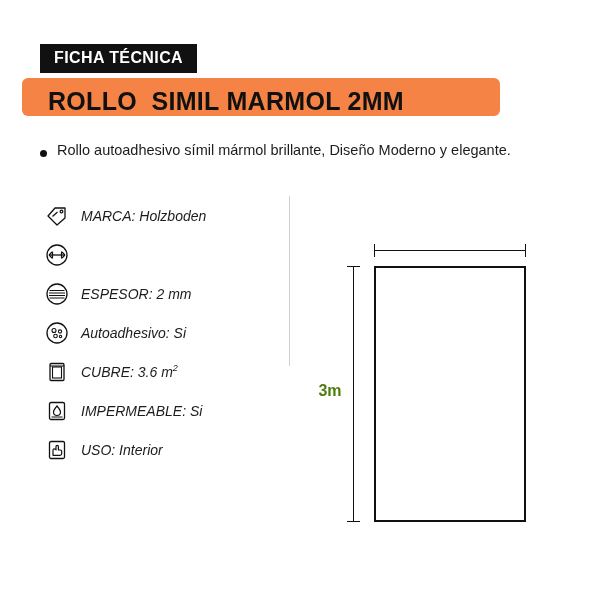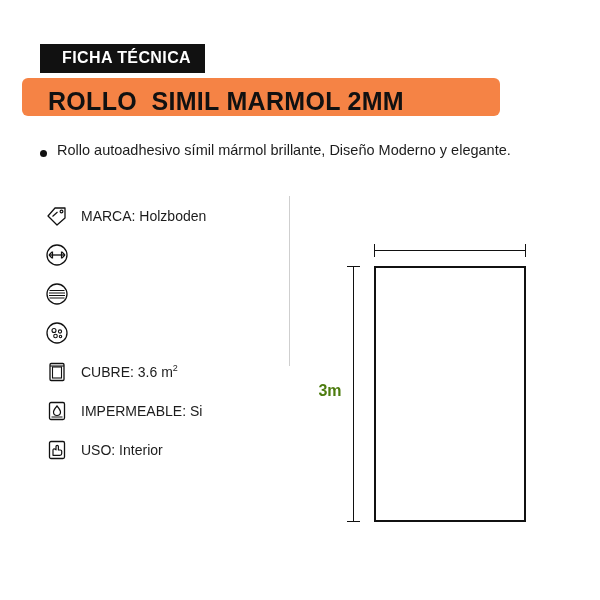--- a/index.html
+++ b/index.html
@@ -22,21 +22,21 @@
     left: 40px;
     top: 44px;
   }
   .header-tag {
     display: inline-block;
     background: #111111;
     color: #ffffff;
     font-size: 16px;
     font-weight: bold;
     letter-spacing: 0.4px;
-    padding: 6px 14px 7px 22px;
+    padding: 6px 14px 7px 14px;
     line-height: 1;
   }
 
   .title-bar {
     position: absolute;
     left: 22px;
     top: 78px;
     width: 478px;
     height: 38px;
     background: #f58345;
@@ -77,20 +77,21 @@
     line-height: 20px;
     color: #1c1c1c;
   }
 
   
   .spec-list {
     position: absolute;
     left: 44px;
     top: 196px;
     width: 240px;
+    font-style: italic;
   }
   .spec-item {
     display: flex;
     align-items: center;
     height: 39px;
   }
   .spec-icon {
     width: 26px;
     height: 26px;
     flex: 0 0 auto;
@@ -248,33 +249,35 @@
     </span>
   </div>
 
   <div class="spec-item">
     <span class="spec-icon">
       <svg width="26" height="26" viewBox="0 0 26 26">
         <circle cx="13" cy="13" r="10" fill="none" stroke="#111" stroke-width="1.3"></circle>
         <path d="M5.5 9.5 H20.5 M5 12 H21 M5 14.5 H21 M5.5 17 H20.5" stroke="#111" stroke-width="1.2"></path>
       </svg>
     </span>
+    <span class="spec-label">ESPESOR: 2 mm</span>
   </div>
 
 
   <div class="spec-item">
     <span class="spec-icon">
       <svg width="26" height="26" viewBox="0 0 26 26">
         <circle cx="13" cy="13" r="10" fill="none" stroke="#111" stroke-width="1.3"></circle>
         <circle cx="10" cy="10.5" r="2" fill="none" stroke="#111" stroke-width="1.1"></circle>
         <circle cx="16" cy="11.5" r="1.6" fill="none" stroke="#111" stroke-width="1.1"></circle>
         <circle cx="11.5" cy="16" r="1.8" fill="none" stroke="#111" stroke-width="1.1"></circle>
         <circle cx="16.5" cy="16.5" r="1.2" fill="none" stroke="#111" stroke-width="1.1"></circle>
       </svg>
     </span>
+    <span class="spec-label">Autoadhesivo: Si</span>
   </div>
 
 
   <div class="spec-item">
     <span class="spec-icon">
       <svg width="26" height="26" viewBox="0 0 26 26">
         <rect x="6" y="4.5" width="14" height="17" rx="1.2" fill="none" stroke="#111" stroke-width="1.3"></rect>
         <rect x="8.5" y="8" width="9" height="11" fill="none" stroke="#111" stroke-width="1.1"></rect>
         <path d="M6 7 H20" stroke="#111" stroke-width="1.1"></path>
       </svg>

